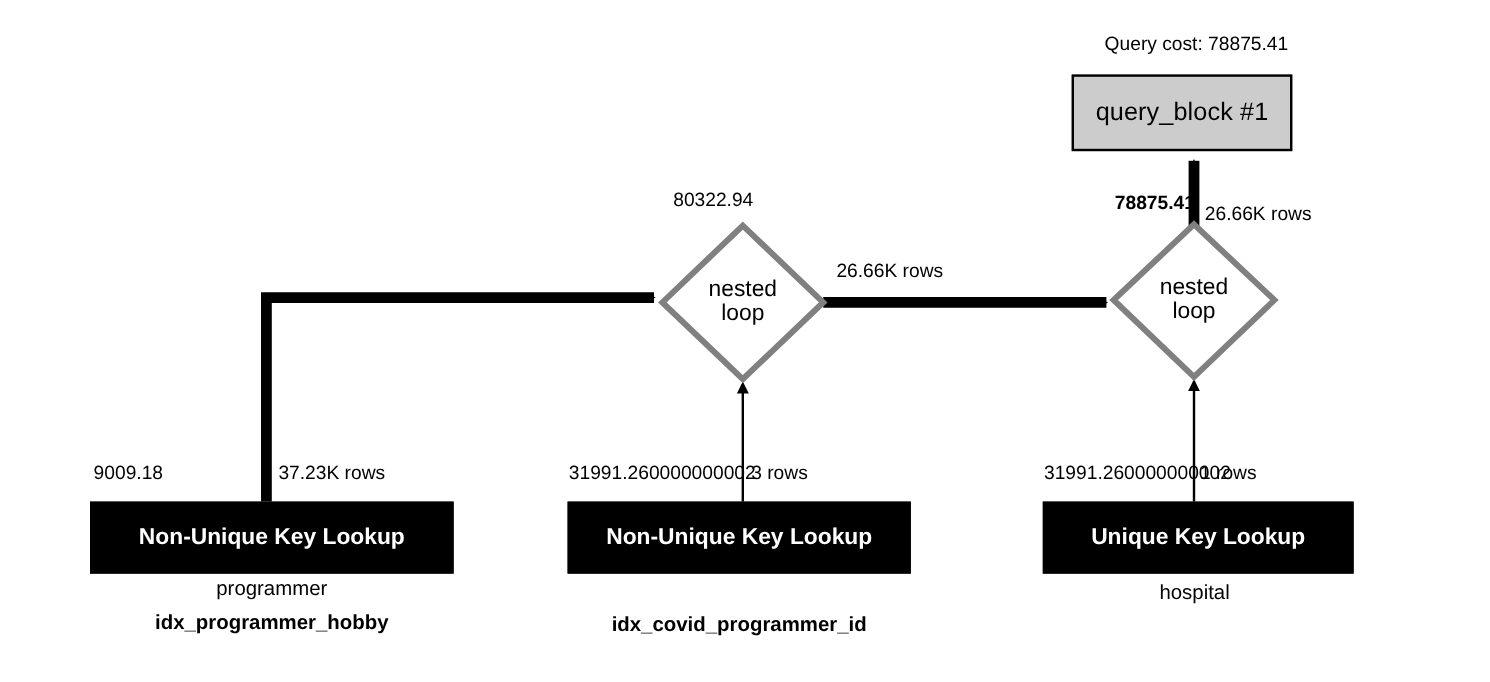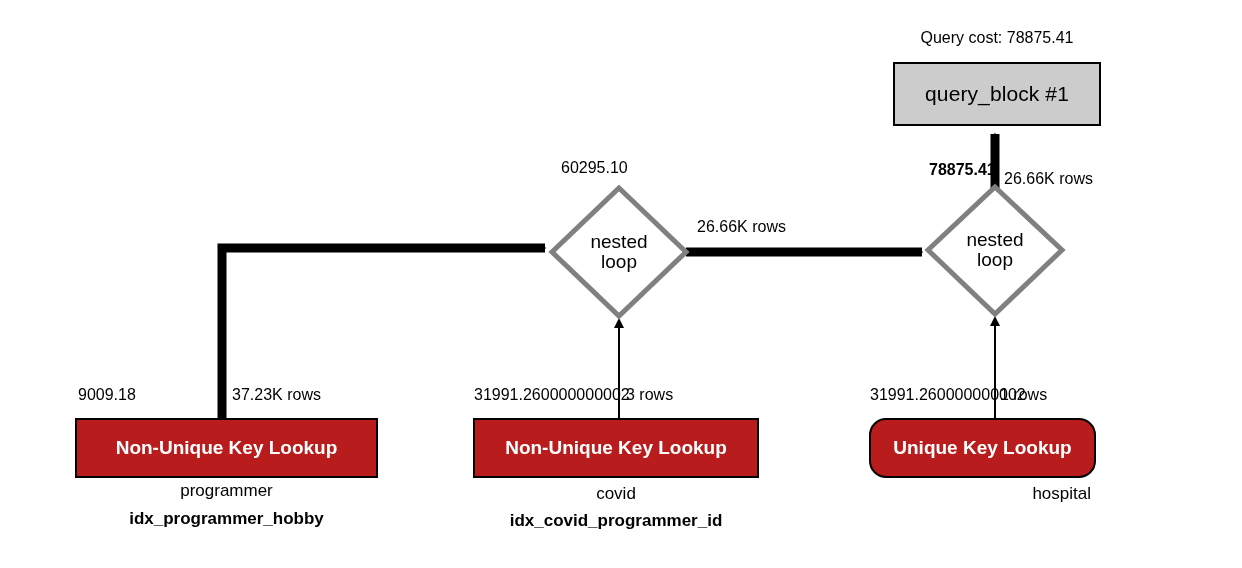--- a/index.html
+++ b/index.html
@@ -27,21 +27,21 @@
     height: 568px;
   }
   .node {
     position: absolute;
     box-sizing: border-box;
   }
   
   .query-block {
     left: 893px;
     top: 62px;
-    width: 208px;
+    width: 184px;
     height: 64px;
     background: #cccccc;
     border: 2px solid #000000;
     display: flex;
     align-items: center;
     justify-content: center;
   }
   .query-block-label {
     font-size: 21px;
     color: #000000;
@@ -55,52 +55,52 @@
     width: 208px;
     text-align: center;
     font-size: 16px;
     color: #000000;
     white-space: nowrap;
   }
   
   .access-box {
     position: absolute;
     height: 60px;
-    background: #b91c1c;
+    background: #000000;
     border: 2px solid #000000;
     display: flex;
     align-items: center;
     justify-content: center;
     box-sizing: border-box;
   }
   .access-label {
     font-size: 19px;
     font-weight: bold;
     color: #ffffff;
     white-space: nowrap;
   }
   .box-1 { left: 75px;  top: 418px; width: 303px; }
   .box-2 { left: 473px; top: 418px; width: 286px; }
-  .box-3 { left: 869px; top: 418px; width: 227px; border-radius: 17px; }
+  .box-3 { left: 869px; top: 418px; width: 259px; }
 
   .under-label {
     position: absolute;
     text-align: center;
     font-size: 17px;
     color: #000000;
     white-space: nowrap;
   }
   .under-label.bold {
     font-weight: bold;
   }
   .tbl-1-name  { left: 75px;  top: 481px; width: 303px; }
   .tbl-1-index { left: 75px;  top: 509px; width: 303px; }
   .tbl-2-name  { left: 473px; top: 484px; width: 286px; }
   .tbl-2-index { left: 473px; top: 511px; width: 286px; }
-  .tbl-3-name  { left: 838px; top: 484px; width: 253px; text-align: right; }
+  .tbl-3-name  { left: 869px; top: 484px; width: 253px; }
   .tbl-3-index { left: 869px; top: 514px; width: 253px; }
 
   
   .diamond-text {
     position: absolute;
     width: 120px;
     text-align: center;
     font-size: 19px;
     line-height: 20px;
     color: #000000;
@@ -165,21 +165,21 @@
   <div class="diamond-text diamond-1-text">
     <div>nested</div>
     <div>loop</div>
   </div>
 
   <div class="diamond-text diamond-2-text">
     <div>nested</div>
     <div>loop</div>
   </div>
 
-  <div class="annot cost-nl-1">60295.10</div>
+  <div class="annot cost-nl-1">80322.94</div>
 
   <div class="annot rows-mid">26.66K rows</div>
 
   <div class="annot cost-nl-2">78875.41</div>
 
   <div class="annot rows-nl-2">26.66K rows</div>
 
   <div class="annot cost-box-1">9009.18</div>
 
   <div class="annot rows-box-1">37.23K rows</div>
@@ -194,21 +194,20 @@
 
   <div class="access-box box-1">
     <span class="access-label">Non-Unique Key Lookup</span>
   </div>
   <div class="under-label tbl-1-name">programmer</div>
   <div class="under-label bold tbl-1-index">idx_programmer_hobby</div>
 
   <div class="access-box box-2">
     <span class="access-label">Non-Unique Key Lookup</span>
   </div>
-  <div class="under-label tbl-2-name">covid</div>
   <div class="under-label bold tbl-2-index">idx_covid_programmer_id</div>
 
   <div class="access-box box-3">
     <span class="access-label">Unique Key Lookup</span>
   </div>
   <div class="under-label tbl-3-name">hospital</div>
 
 </div>
 
 </body></html>

